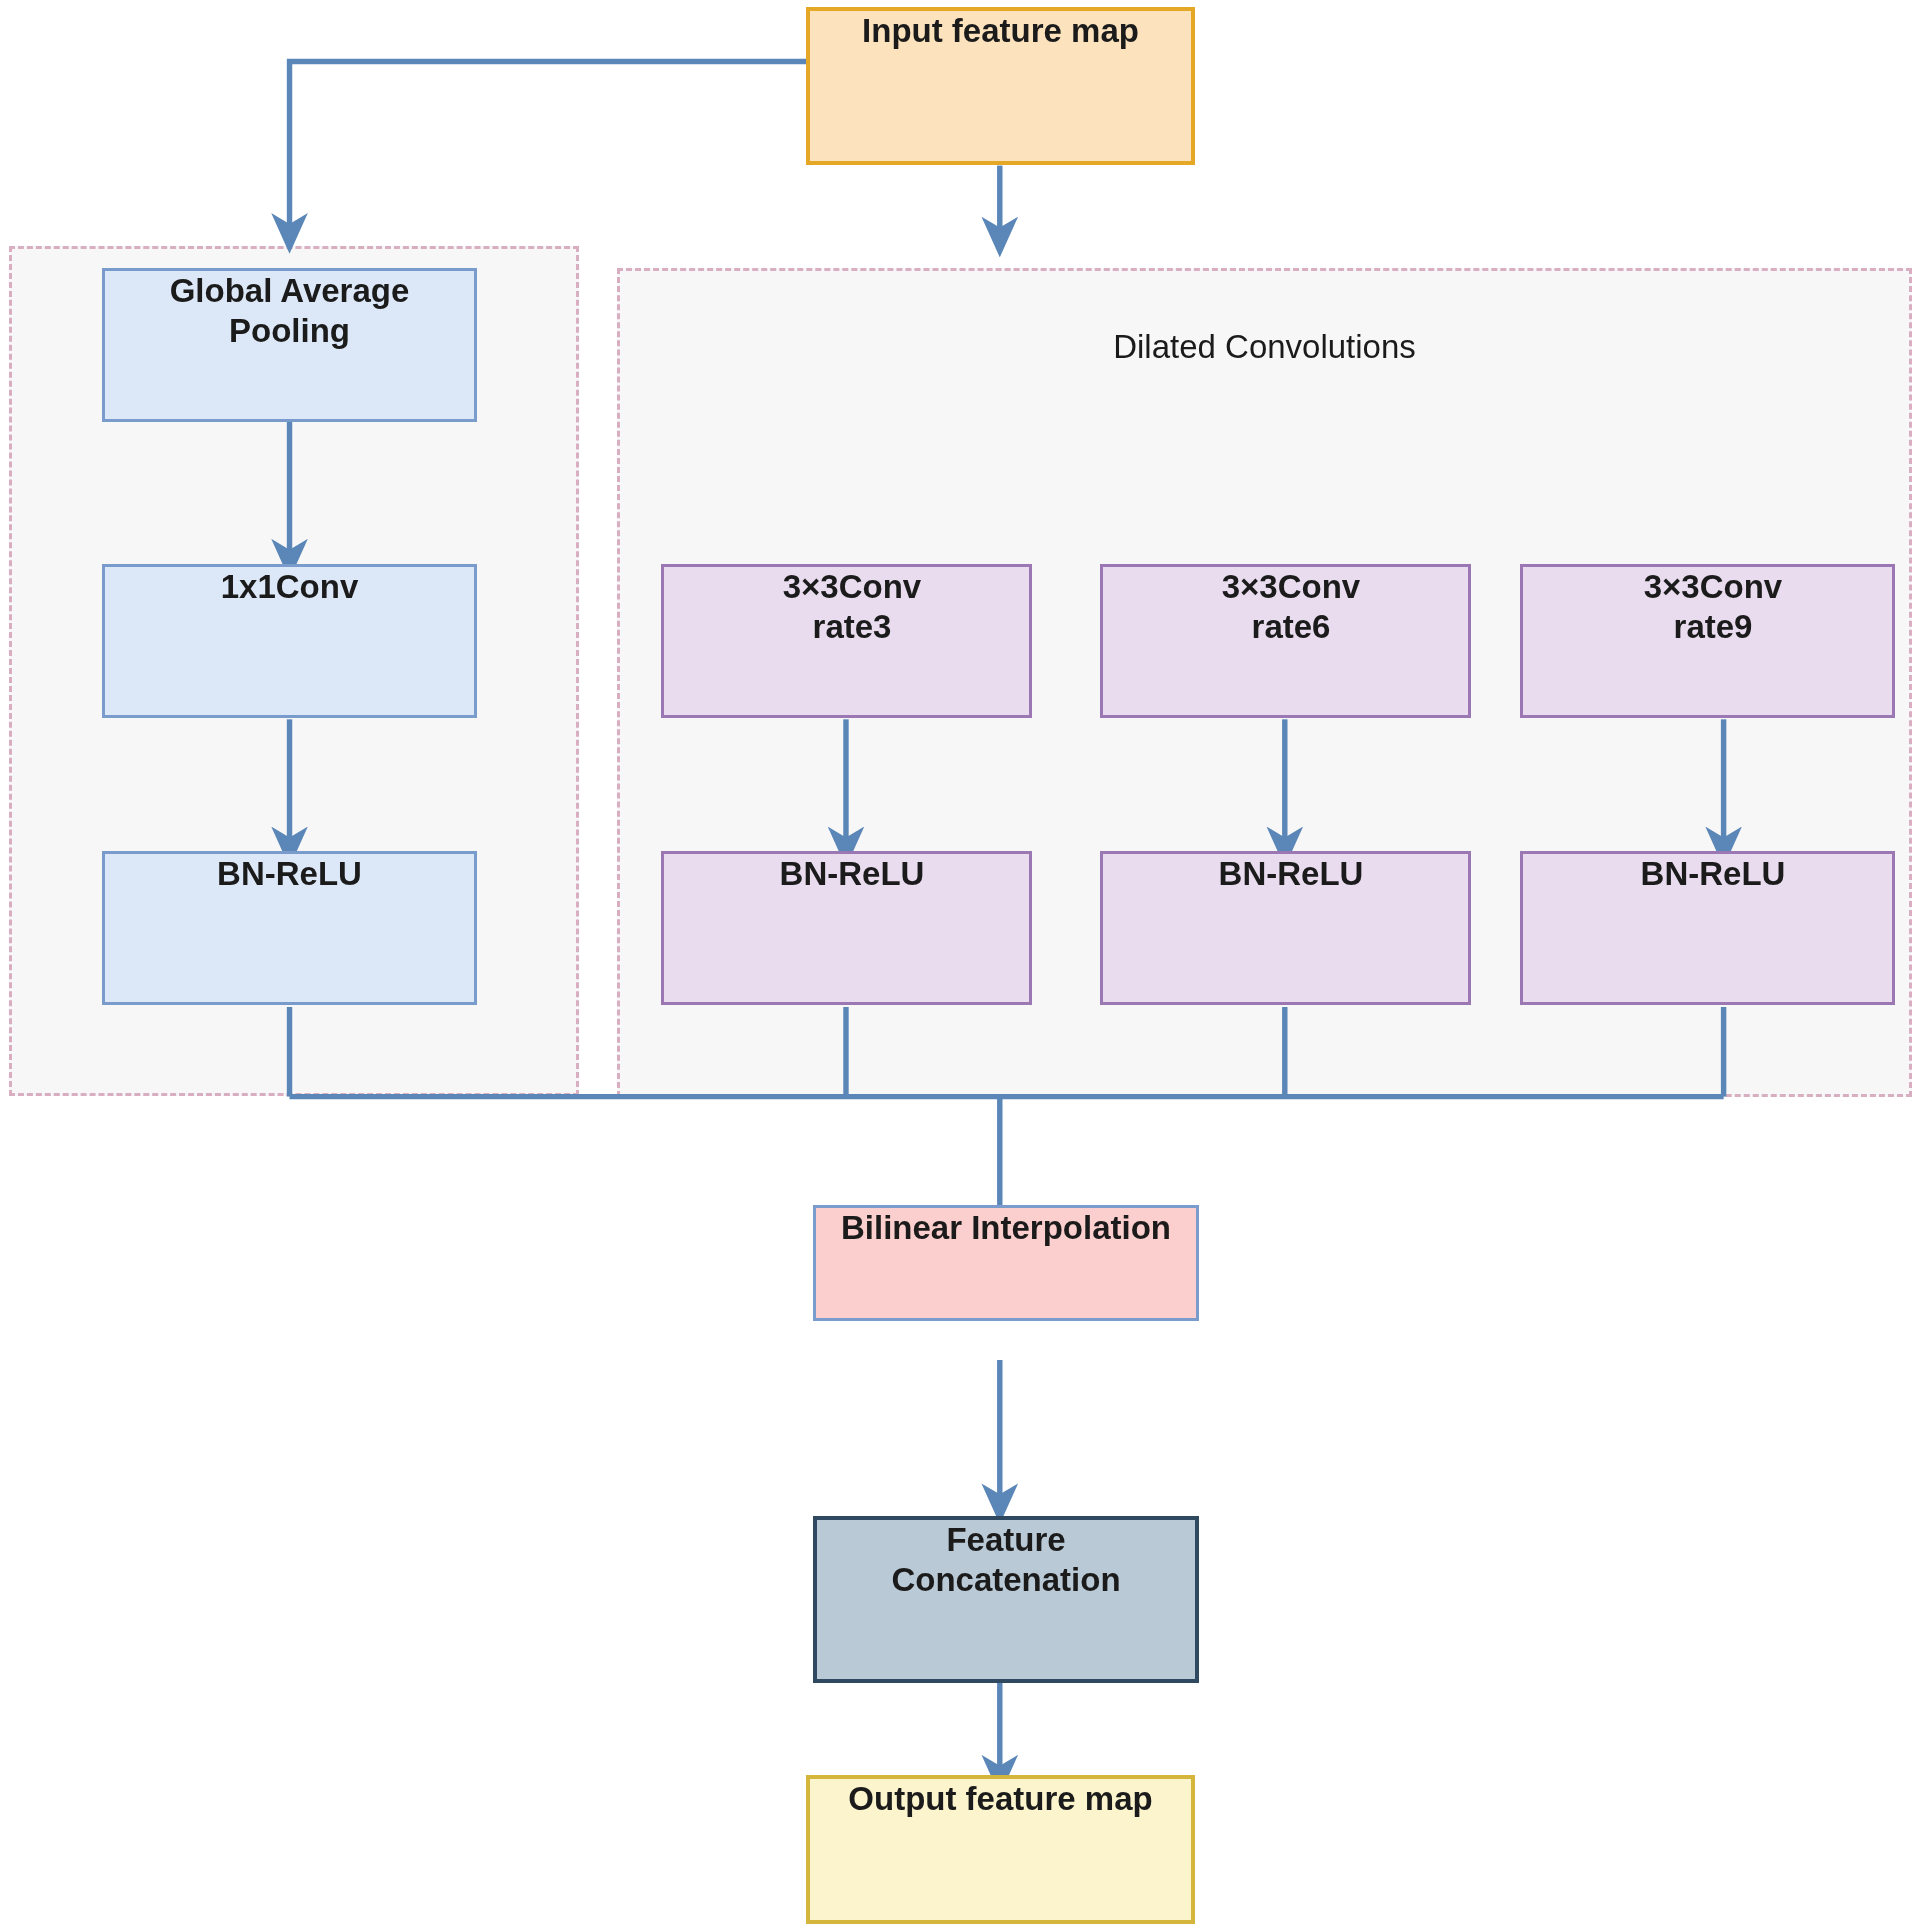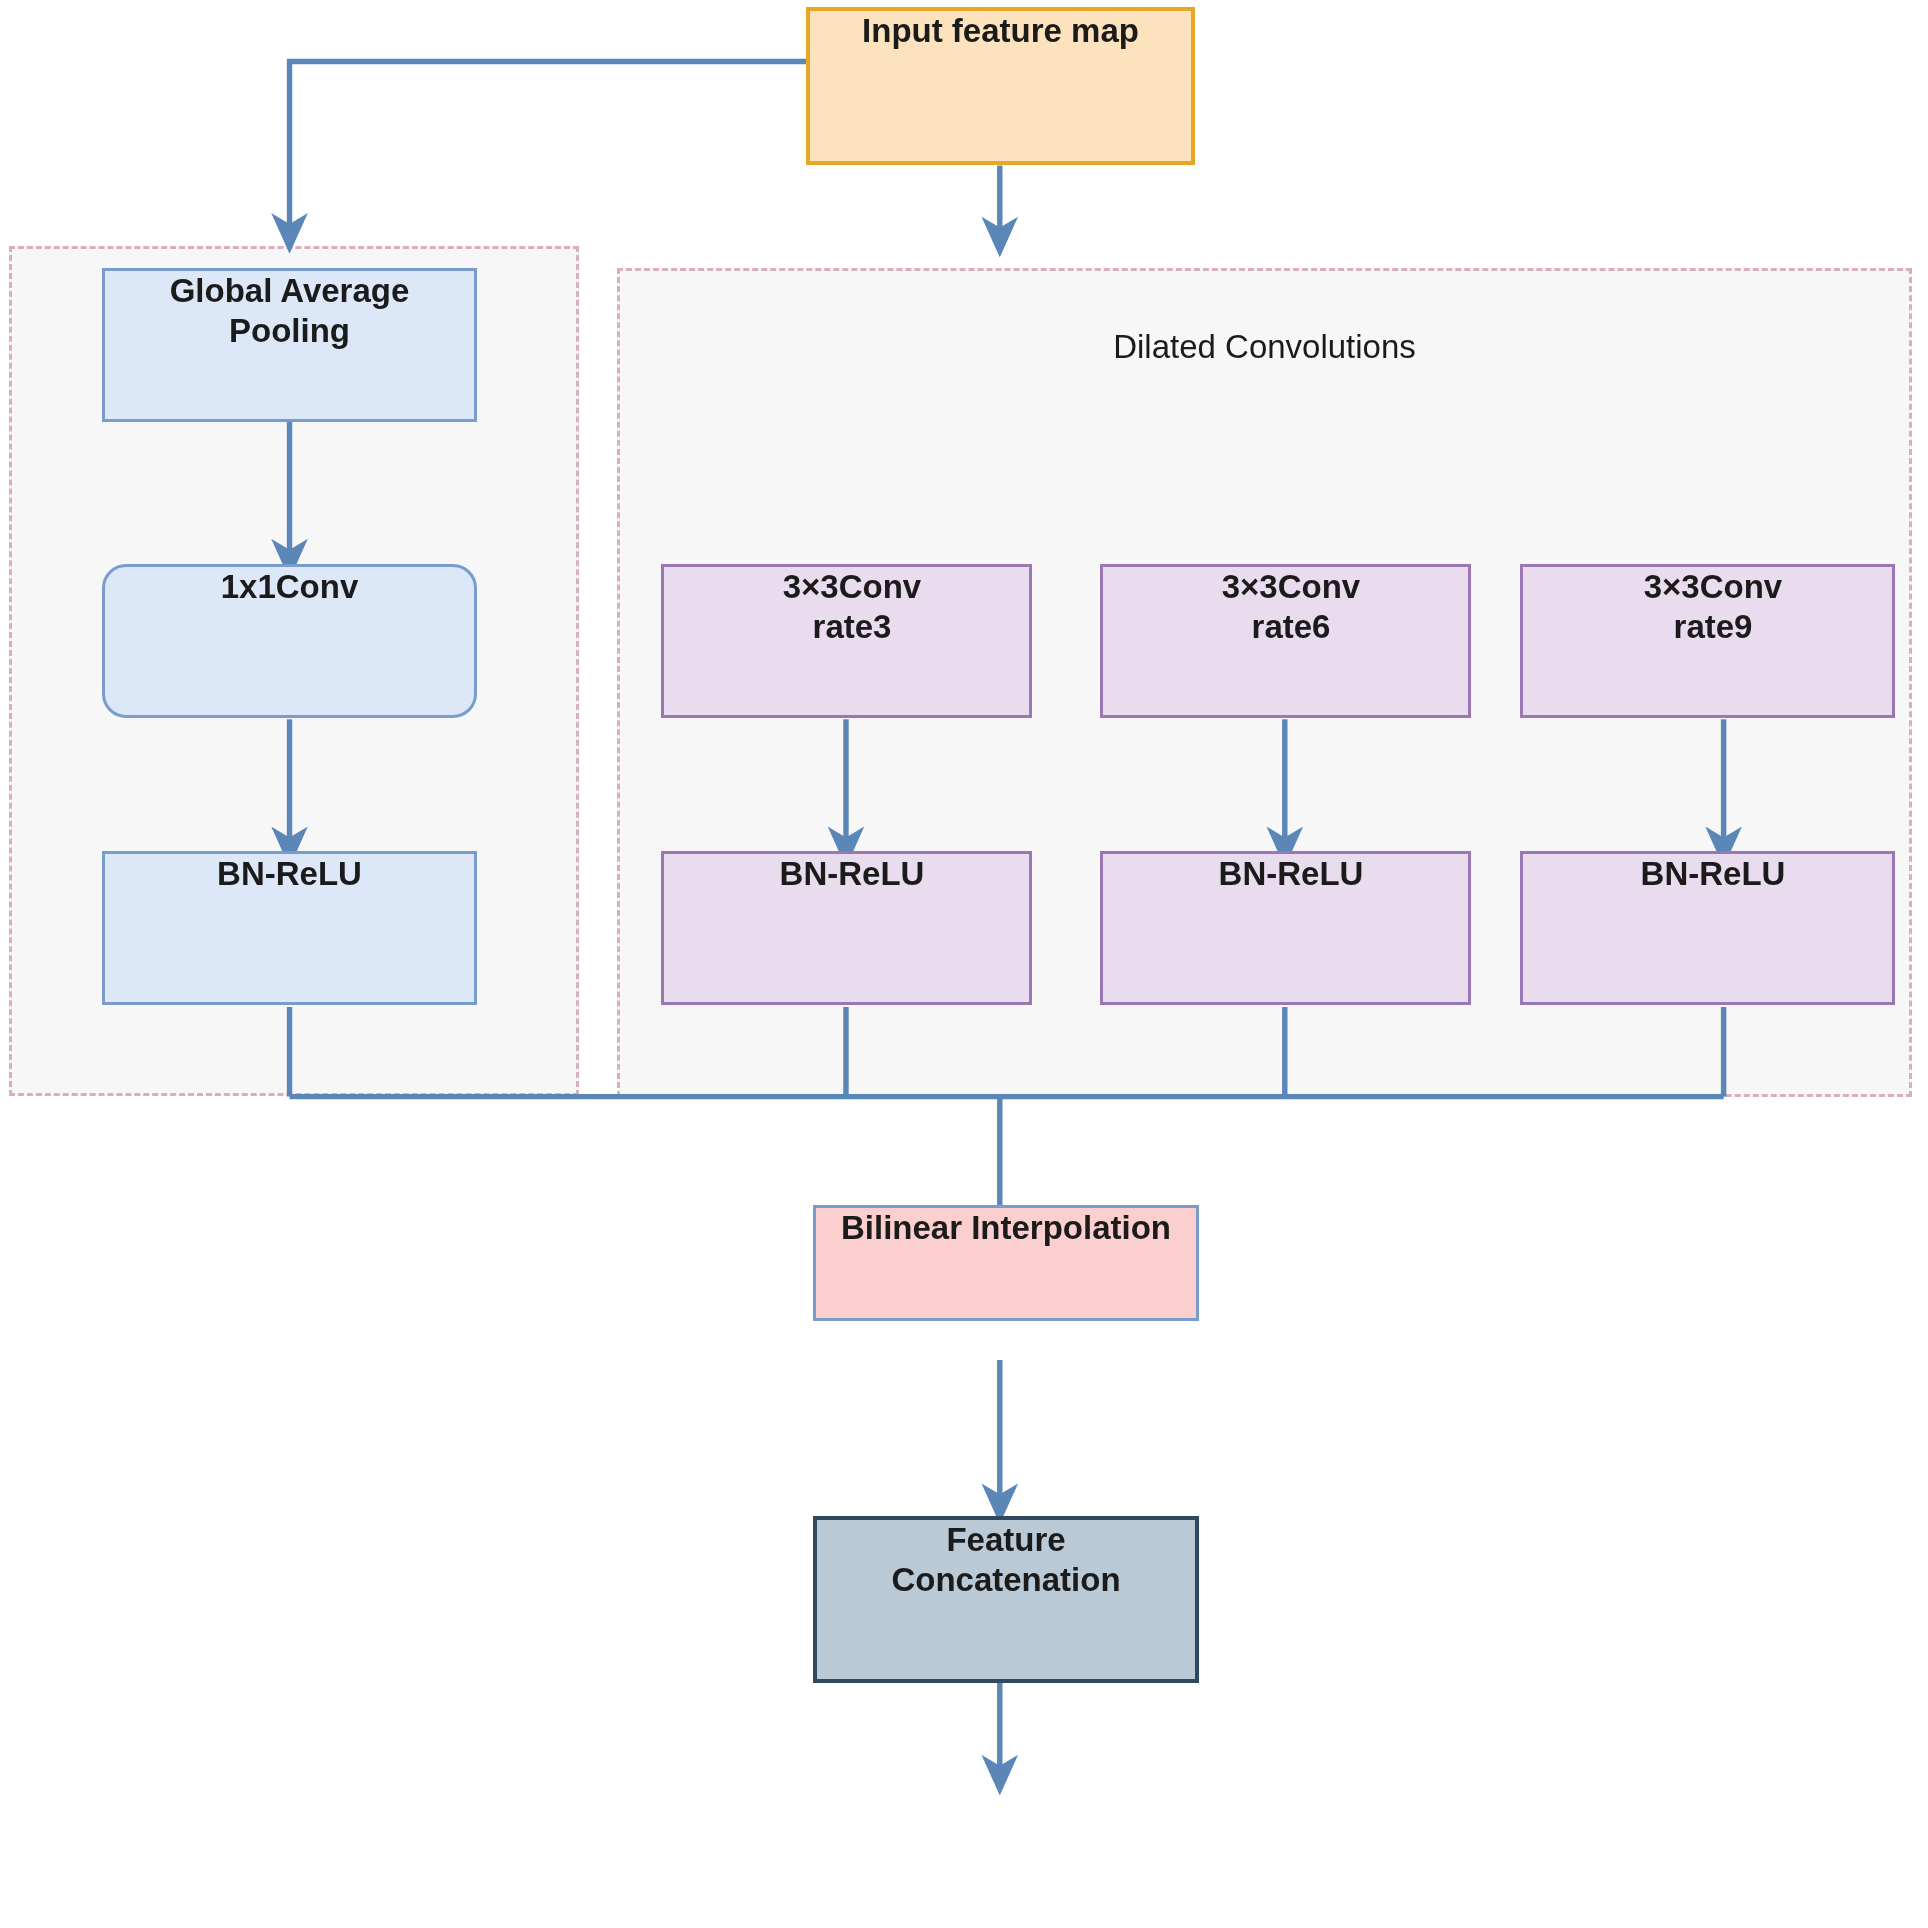--- a/index.html
+++ b/index.html
@@ -71,21 +71,21 @@
 
   <div class="node n-input" style="left:806px;top:7.2px;width:389px;height:158px;">
     <span class="lbl">Input feature map</span>
   </div>
 
   <div class="node n-blue" style="left:102px;top:268px;width:375px;height:154px;">
     <span class="lbl" style="white-space:pre-line;">Global Average
 Pooling</span>
   </div>
 
-  <div class="node n-blue" style="left:102px;top:564px;width:375px;height:154px;border-radius:24px;">
+  <div class="node n-blue" style="left:102px;top:564px;width:375px;height:154px;">
     <span class="lbl">1x1Conv</span>
   </div>
 
   <div class="node n-blue" style="left:102px;top:851px;width:375px;height:154px;">
     <span class="lbl">BN-ReLU</span>
   </div>
 
   <div class="node n-purple" style="left:661px;top:564px;width:371px;height:154px;">
     <span class="lbl" style="white-space:pre-line;">3×3Conv
 rate3</span>
@@ -115,15 +115,18 @@
 
   <div class="node n-pink" style="left:813px;top:1205px;width:386px;height:116px;">
     <span class="lbl">Bilinear Interpolation</span>
   </div>
 
   <div class="node n-slate" style="left:813px;top:1503px;width:386px;height:167px;margin-top:13px;">
     <span class="lbl" style="white-space:pre-line;">Feature
 Concatenation</span>
   </div>
 
+  <div class="node n-output" style="left:806px;top:1775px;width:389px;height:149px;">
+    <span class="lbl">Output feature map</span>
+  </div>
 
 </div>
 
 
 </body></html>

